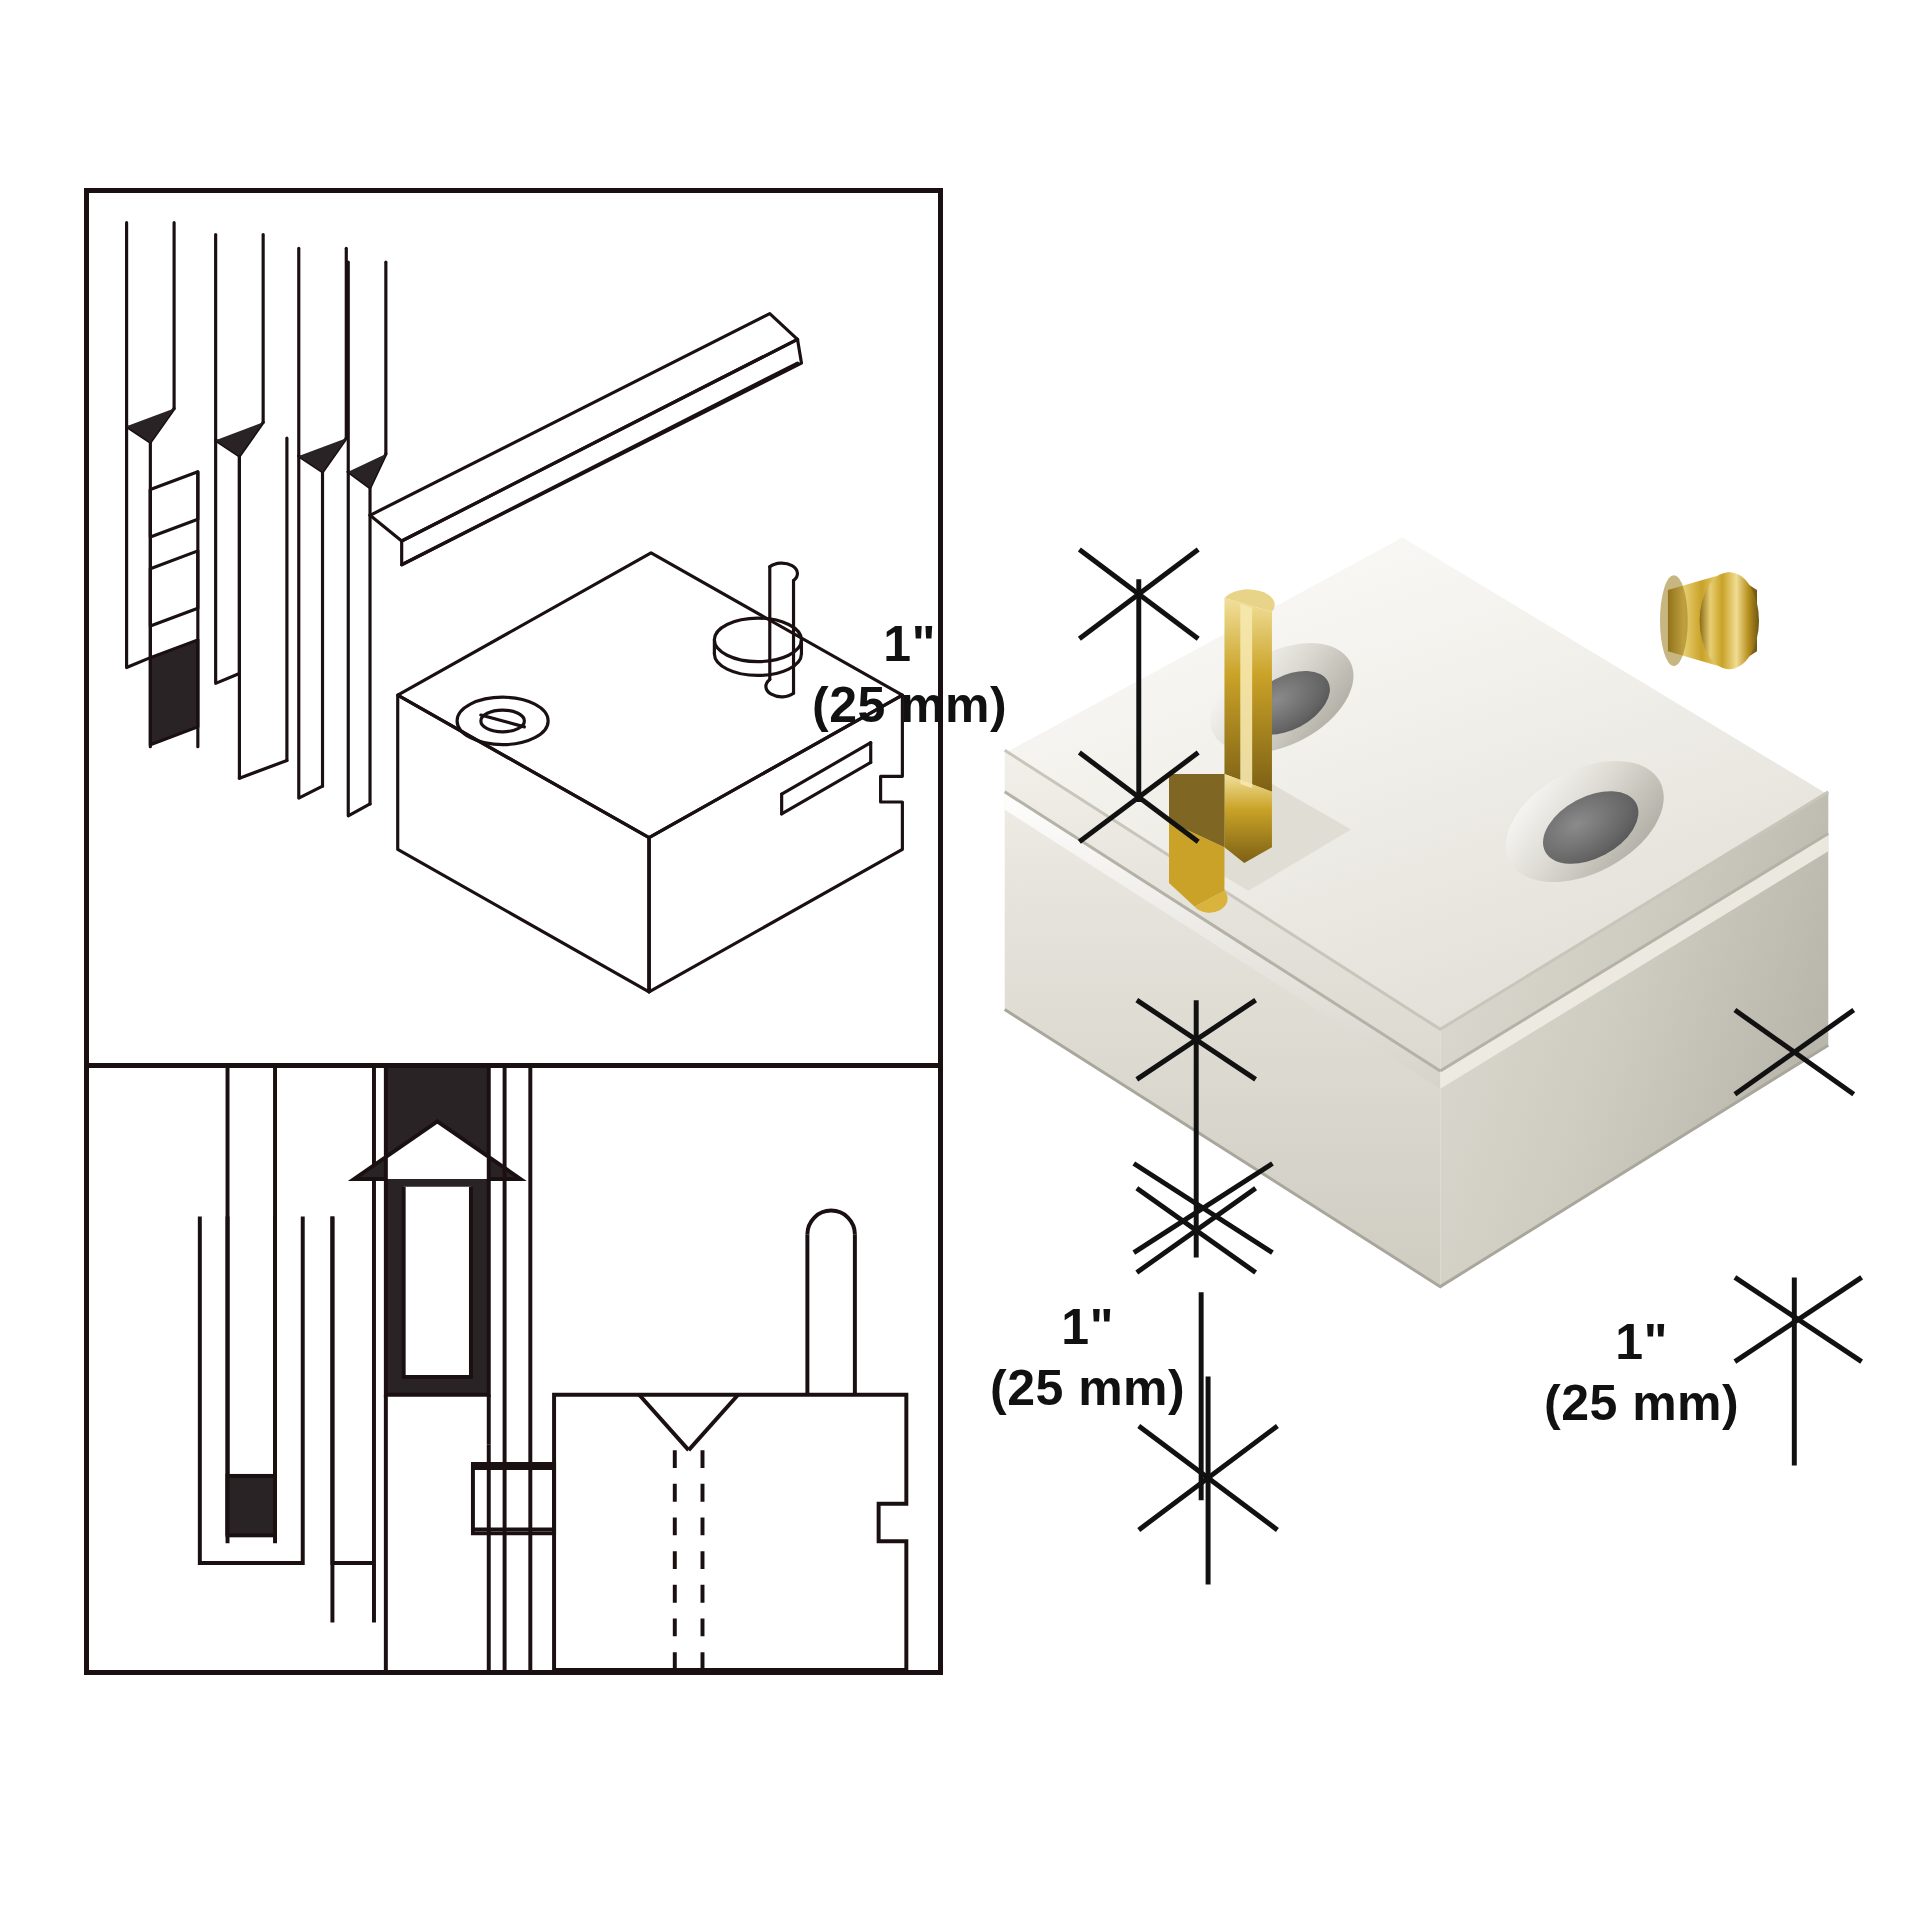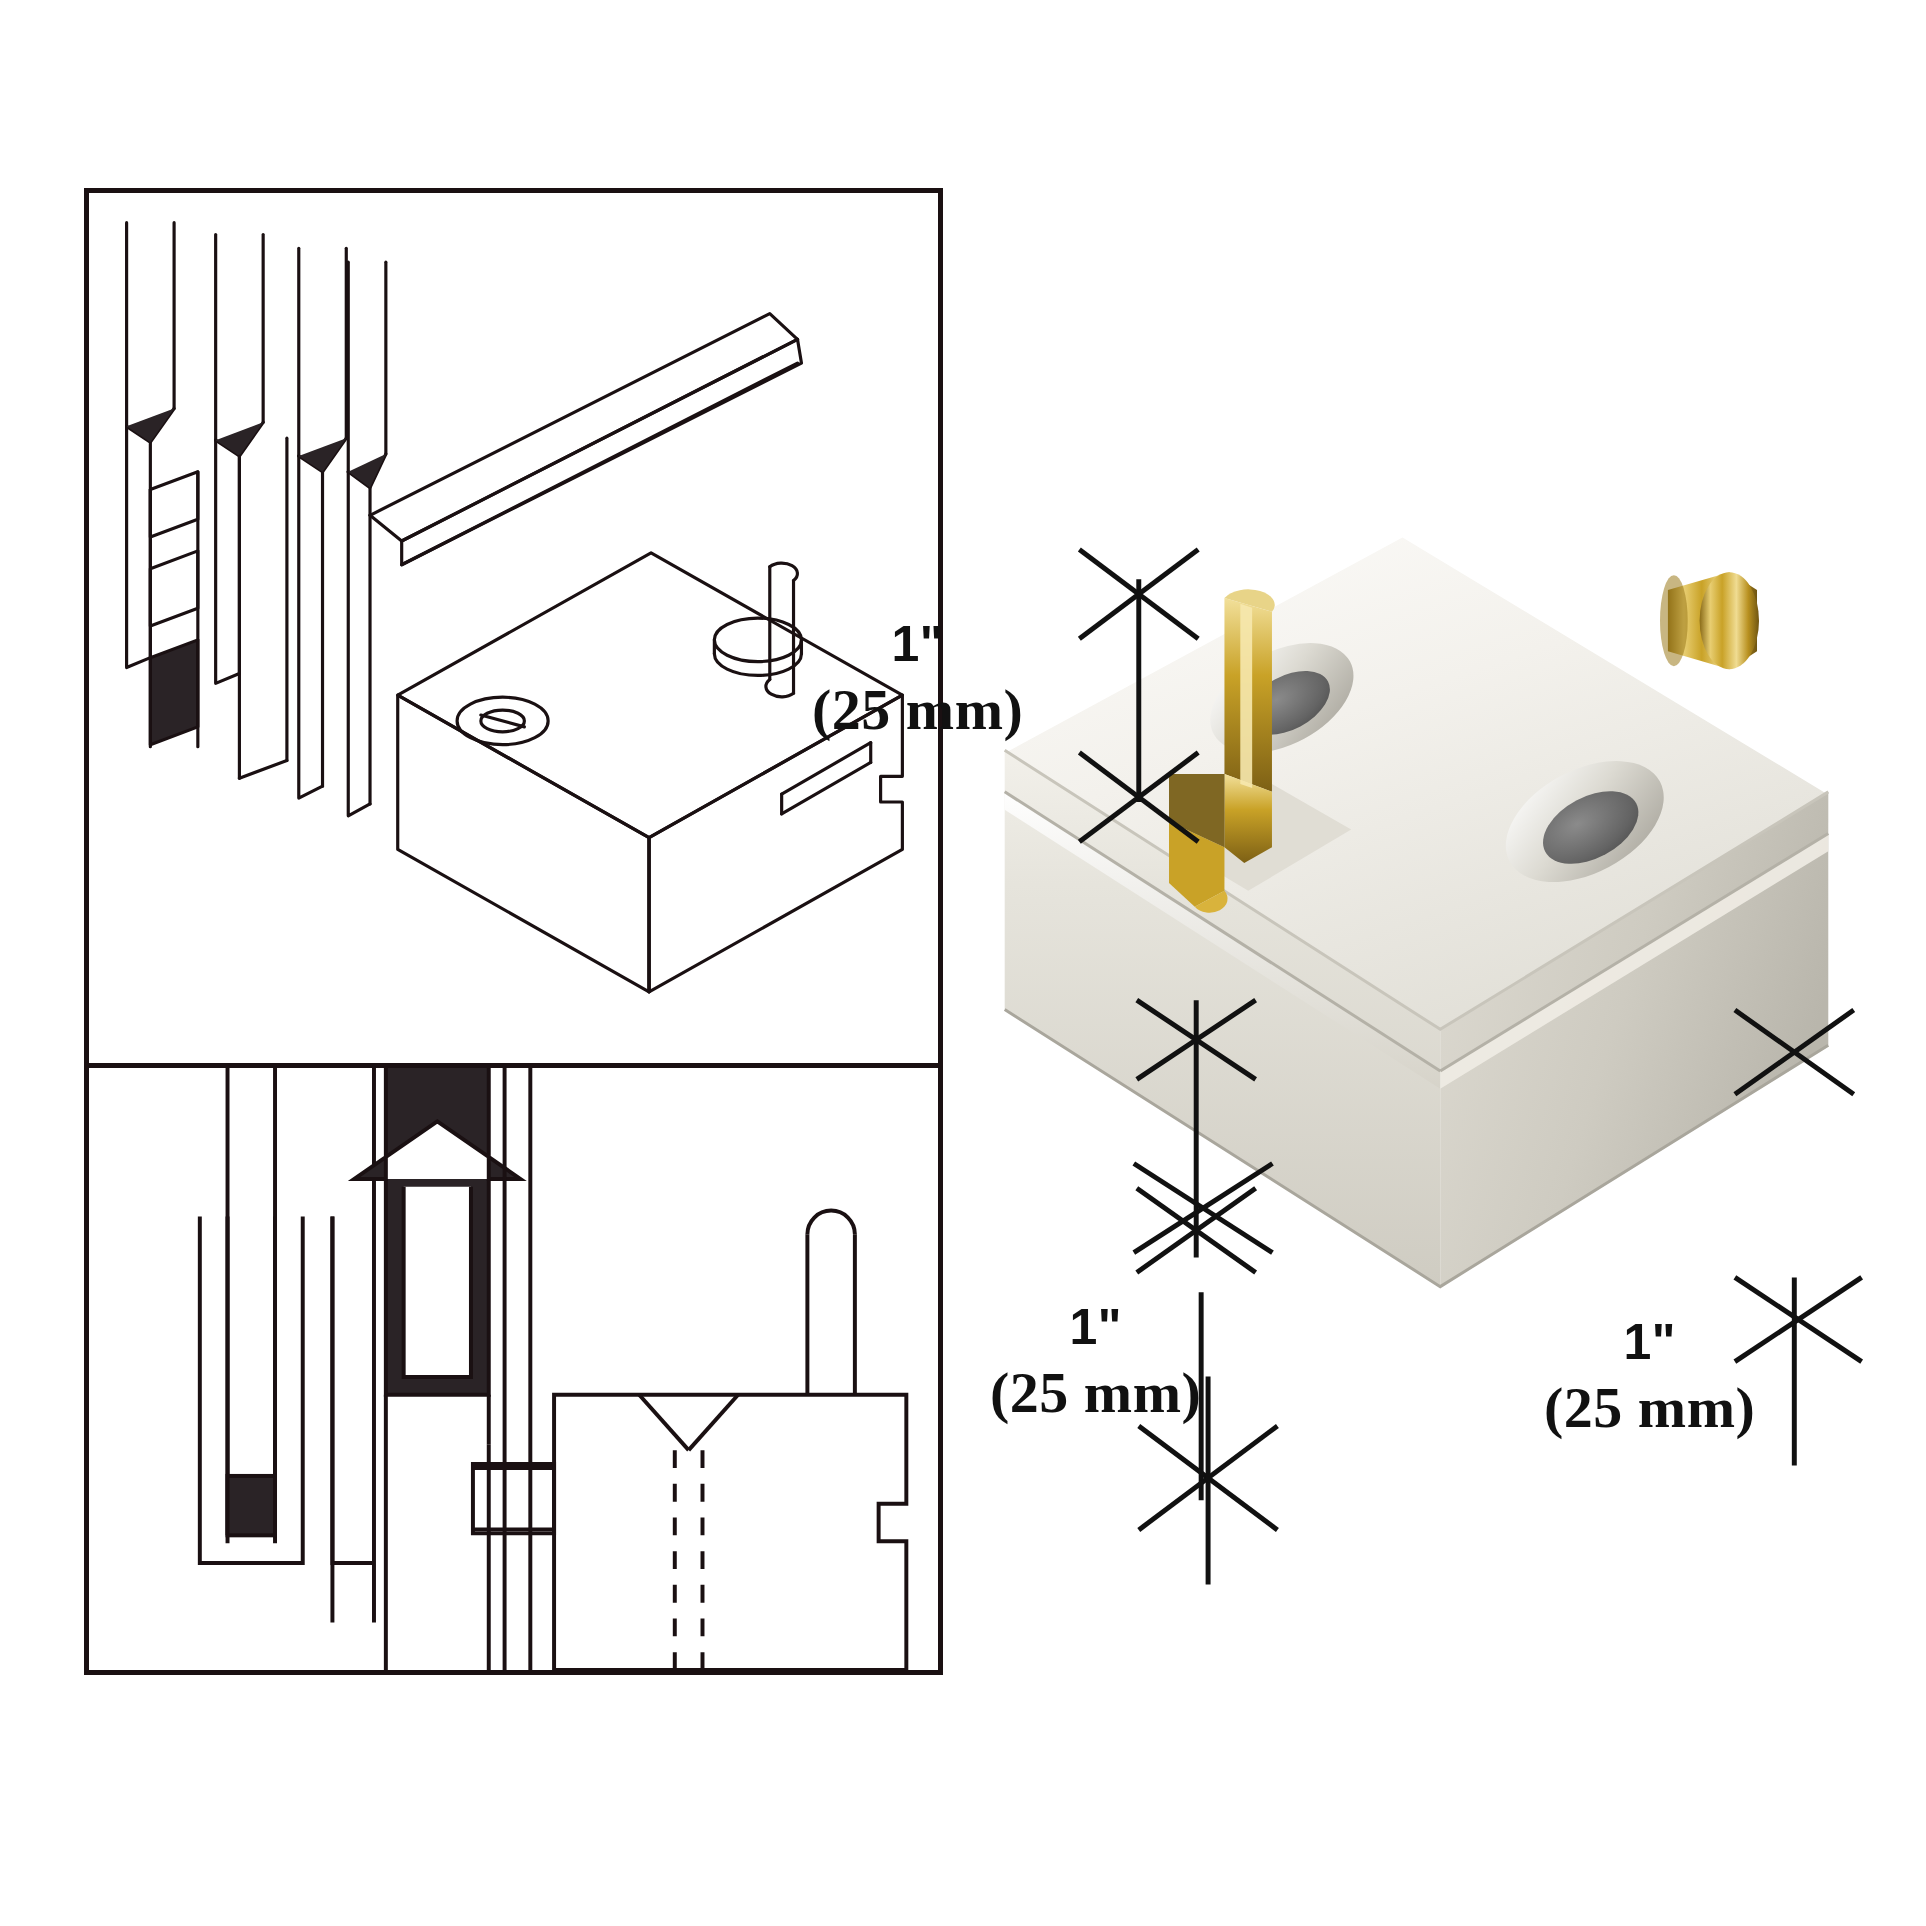--- a/index.html
+++ b/index.html
@@ -74,22 +74,21 @@
     line-height: 1.22;
     white-space: nowrap;
     letter-spacing: 0.5px;
   }
   .dim-label .val {
     display: block;
     font-size: 50px;
   }
   .dim-label .mm {
     display: block;
-    font-size: 58px;
-    font-family: Liberation Serif, serif;
+    font-size: 50px;
   }
   .dim-label.ctr { text-align: center; }
 
   .dim-height  { left: 812px;  top: 614px;  }
   .dim-depth   { left: 990px; top: 1297px; }
   .dim-width   { left: 1544px; top: 1312px; }
 
   .marks { position: absolute; left: 0; top: 0; width: 1927px; height: 1927px; pointer-events: none; }
   .marks svg { display:block; width: 100%; height: 100%; }
 </style>

